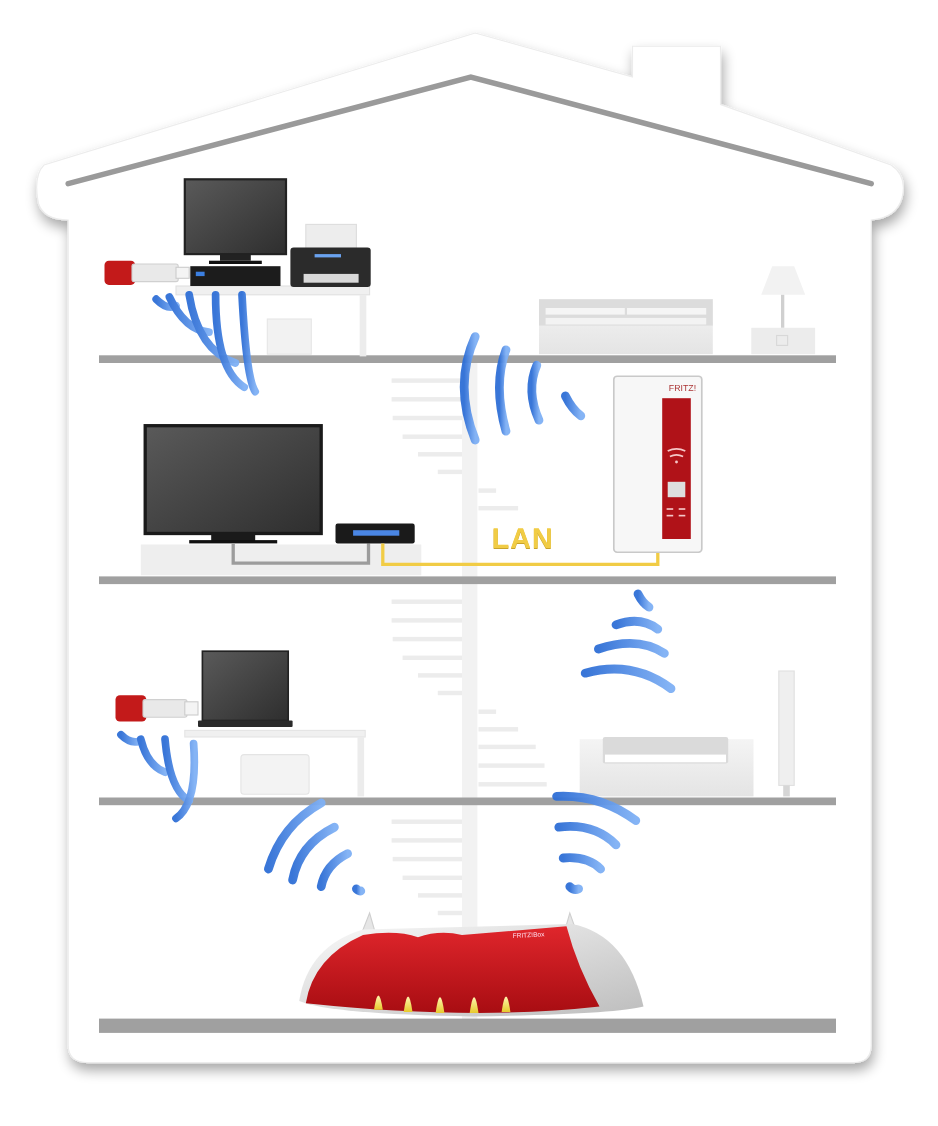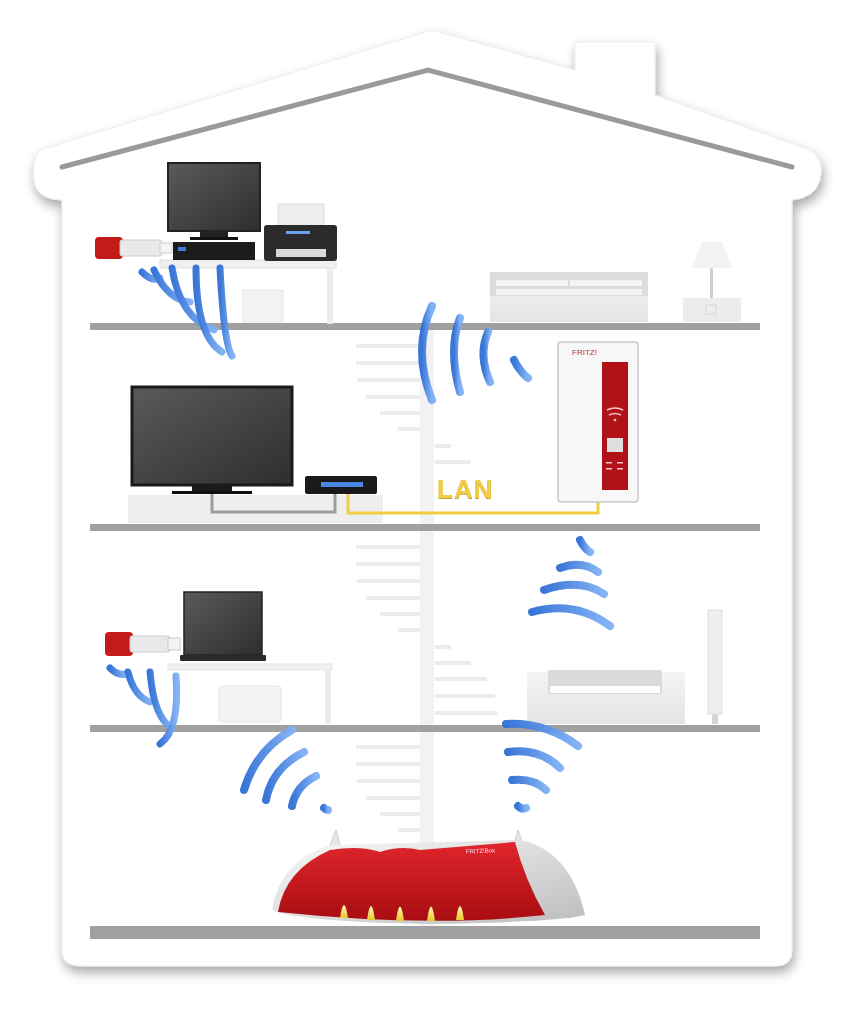--- a/index.html
+++ b/index.html
@@ -1,19 +1,19 @@
 <!DOCTYPE html>
 <html><head>
 <meta charset="utf-8">
 <style>
   html,body{margin:0;padding:0;background:#ffffff;}
   body{width:853px;height:1024px;position:relative;overflow:hidden;font-family:"Liberation Sans",sans-serif;}
   #stage{position:absolute;left:0;top:0;width:853px;height:1024px;}
-  .lan-label{position:absolute;left:437px;top:474px;font-family:"Liberation Sans",sans-serif;font-weight:bold;font-size:26px;color:#f1cc45;letter-spacing:1px;text-shadow:0 1px 0 #c9a32a;}
-  .repeater-brand{position:absolute;left:572px;top:348px;font-size:8px;color:#a33;font-family:"Liberation Sans",sans-serif;}
+  .lan-label{position:absolute;left:447px;top:474px;font-family:"Liberation Sans",sans-serif;font-weight:bold;font-size:26px;color:#f1cc45;letter-spacing:1px;text-shadow:0 1px 0 #c9a32a;}
+  .repeater-brand{position:absolute;left:608px;top:348px;font-size:8px;color:#a33;font-family:"Liberation Sans",sans-serif;}
   .router-brand{position:absolute;left:466px;top:848px;font-size:6px;color:#fde;font-family:"Liberation Sans",sans-serif;transform:rotate(-3deg);}
 </style>
 </head>
 <body>
 
 <svg id="stage" width="853" height="1024" viewBox="0 0 853 1024" xmlns="http://www.w3.org/2000/svg">
   <defs>
     <filter id="shadow" x="-10%" y="-10%" width="120%" height="120%">
       <feGaussianBlur in="SourceAlpha" stdDeviation="6"></feGaussianBlur>
       <feOffset dx="2" dy="6" result="o"></feOffset>

